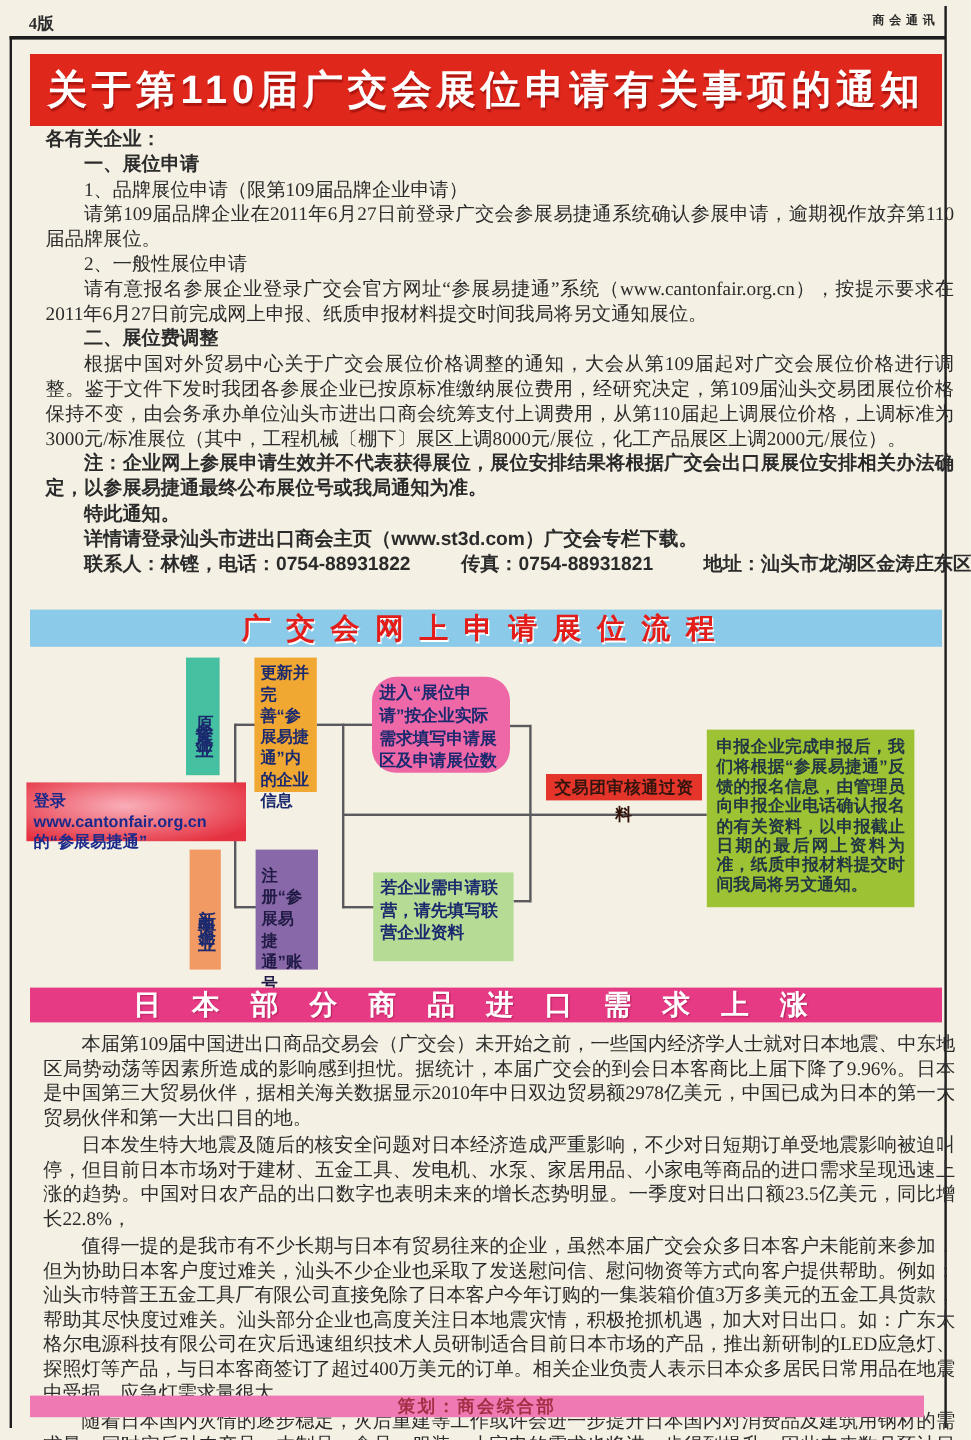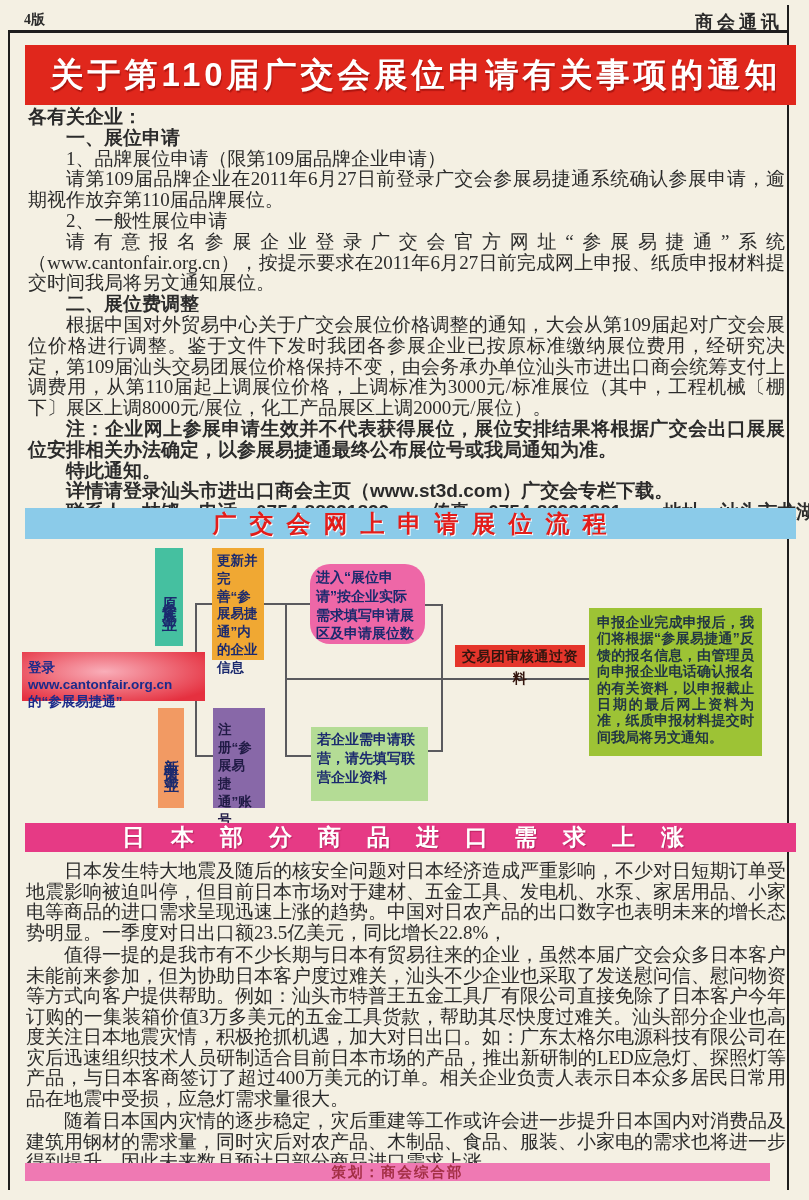--- a/index.html
+++ b/index.html
@@ -1,37 +1,37 @@
 <!DOCTYPE html>
 <html style="--page-bg: #f4f0e3; --ink: #2b2b2b; --rule: #1d1d1d; --banner1-bg: #e0271c; --banner1-text: #ffffff; --banner2-bg: #8bcbe9; --banner2-text: #e21d1a; --banner3-bg: #e63a85; --banner3-text: #ffffff; --box-old: #45c0a0; --box-new: #f29a63; --box-update: #f0a833; --box-register: #8868a8; --box-apply: #ee67a7; --box-joint: #b4dc95; --box-review: #e5352b; --box-confirm: #9dc335; --box-login-outer: #e5303f; --box-login-inner: #f9aeb9; --box-text: #1b2a6e; --review-text: #33150e; --confirm-text: #223644; --line: #5a5a5e; --footer-bar: #ef79b3; --footer-text: #a42f45;"><head>
 <meta charset="utf-8">
 <style>
   html,body{margin:0;padding:0;}
   .page{position:relative;width:809px;height:1200px;background:var(--page-bg);
         font-family:"Liberation Serif","DejaVu Serif",serif;color:var(--ink);overflow:hidden;}
   .abs{position:absolute;}
   
   .edition{left:24px;top:11px;font-size:14px;font-weight:bold;}
-  .masthead{right:26px;top:10px;font-size:18px;letter-spacing:4px;font-weight:bold;}
+  .masthead{right:26px;top:10px;font-size:10px;letter-spacing:4px;font-weight:bold;}
   .rule-top{left:8px;top:30px;width:780px;height:3px;background:var(--rule);}
   .rule-left{left:8px;top:30px;width:2px;height:1160px;background:var(--rule);}
   .rule-right{left:787px;top:5px;width:2px;height:1185px;background:var(--rule);}
   
-  .banner{left:25px;width:760px;display:flex;align-items:center;justify-content:center;padding-left:11px;}
+  .banner{left:25px;width:760px;display:flex;align-items:center;justify-content:center;}
   .banner1{top:45px;height:60px;background:var(--banner1-bg);}
   .banner1 .t{color:var(--banner1-text);font-size:33px;font-weight:900;letter-spacing:4px;
       font-family:"Liberation Sans","DejaVu Sans",sans-serif;text-shadow:1px 2px 1px rgba(110,0,0,.45);}
   .banner2{top:508px;height:31px;background:var(--banner2-bg);}
   .banner2 .t{color:var(--banner2-text);font-size:24px;font-weight:900;letter-spacing:13px;
       font-family:"Liberation Sans","DejaVu Sans",sans-serif;text-shadow:1px 1px 0 #fff;}
   .banner3{top:823px;height:29px;background:var(--banner3-bg);}
   .banner3 .t{color:var(--banner3-text);font-size:23px;font-weight:900;letter-spacing:26px;
       font-family:"Liberation Sans","DejaVu Sans",sans-serif;text-shadow:1px 1px 1px rgba(120,0,40,.4);}
   
-  .article{line-height:20.8px;font-size:19px;text-align:justify;}
+  .article{line-height:20.8px;font-size:16px;text-align:justify;margin-left:10px;}
   .art1{left:28px;top:107px;width:757px;}
   .art2{left:26px;top:861px;width:760px;line-height:20.5px;}
   .article p{margin:0;}
   .article p.ind{text-indent:2em;}
   .article p.b{font-weight:bold;font-family:"Liberation Sans","DejaVu Sans",sans-serif;}
   .contactrow{display:flex;gap:42px;font-weight:bold;white-space:nowrap;
       font-family:"Liberation Sans","DejaVu Sans",sans-serif;padding-left:2em;}
   .art2 p{margin-bottom:2px;}
   
   .flow{left:0;top:540px;width:809px;height:285px;}
@@ -128,20 +128,21 @@
     <div class="fbox f-joint">若企业需申请联营，请先填写联营企业资料</div>
     <div class="fbox f-review">交易团审核通过资料</div>
     <div class="fbox f-confirm">申报企业完成申报后，我们将根据“参展易捷通”反馈的报名信息，由管理员向申报企业电话确认报名的有关资料，以申报截止日期的最后网上资料为准，纸质申报材料提交时间我局将另文通知。</div>
   </div>
 
   <div class="abs banner banner3">
     <span class="t">日本部分商品进口需求上涨</span>
   </div>
 
   <div class="abs article art2">
+    <p class="ind">本届第109届中国进出口商品交易会（广交会）未开始之前，一些国内经济学人士就对日本地震、中东地区局势动荡等因素所造成的影响感到担忧。据统计，本届广交会的到会日本客商比上届下降了9.96%。日本是中国第三大贸易伙伴，据相关海关数据显示2010年中日双边贸易额2978亿美元，中国已成为日本的第一大贸易伙伴和第一大出口目的地。</p>
     <p class="ind">日本发生特大地震及随后的核安全问题对日本经济造成严重影响，不少对日短期订单受地震影响被迫叫停，但目前日本市场对于建材、五金工具、发电机、水泵、家居用品、小家电等商品的进口需求呈现迅速上涨的趋势。中国对日农产品的出口数字也表明未来的增长态势明显。一季度对日出口额23.5亿美元，同比增长22.8%，</p>
     <p class="ind">值得一提的是我市有不少长期与日本有贸易往来的企业，虽然本届广交会众多日本客户未能前来参加，但为协助日本客户度过难关，汕头不少企业也采取了发送慰问信、慰问物资等方式向客户提供帮助。例如：汕头市特普王五金工具厂有限公司直接免除了日本客户今年订购的一集装箱价值3万多美元的五金工具货款，帮助其尽快度过难关。汕头部分企业也高度关注日本地震灾情，积极抢抓机遇，加大对日出口。如：广东太格尔电源科技有限公司在灾后迅速组织技术人员研制适合目前日本市场的产品，推出新研制的LED应急灯、探照灯等产品，与日本客商签订了超过400万美元的订单。相关企业负责人表示日本众多居民日常用品在地震中受损，应急灯需求量很大。</p>
     <p class="ind">随着日本国内灾情的逐步稳定，灾后重建等工作或许会进一步提升日本国内对消费品及建筑用钢材的需求量，同时灾后对农产品、木制品、食品、服装、小家电的需求也将进一步得到提升，因此未来数月预计日部分商品进口需求上涨。</p>
   </div>
 
   <div class="abs footbar">
     <span class="t">策划：商会综合部</span>
   </div>
 
 </div>

